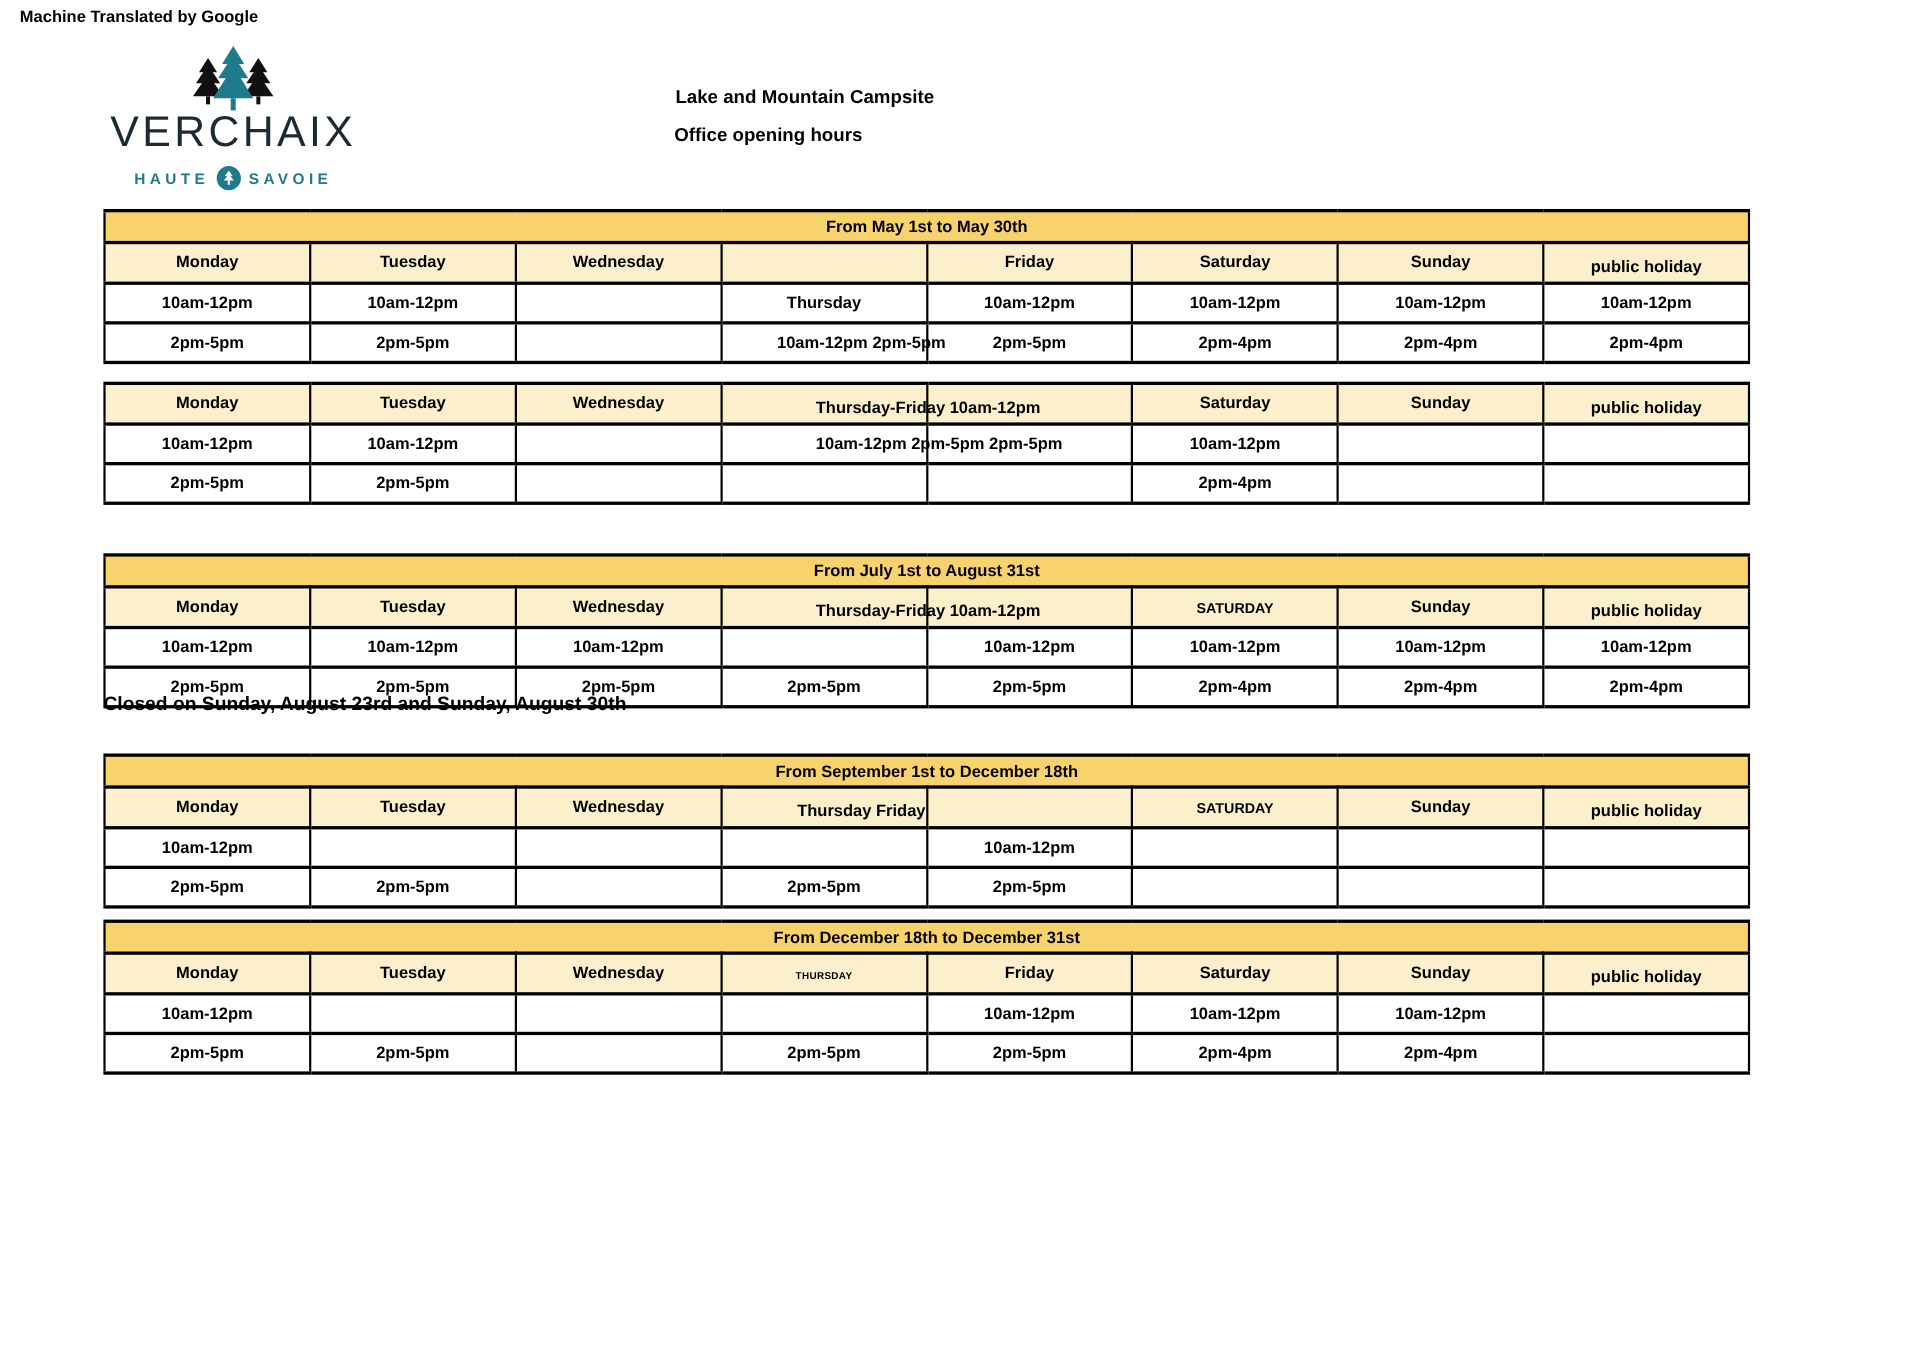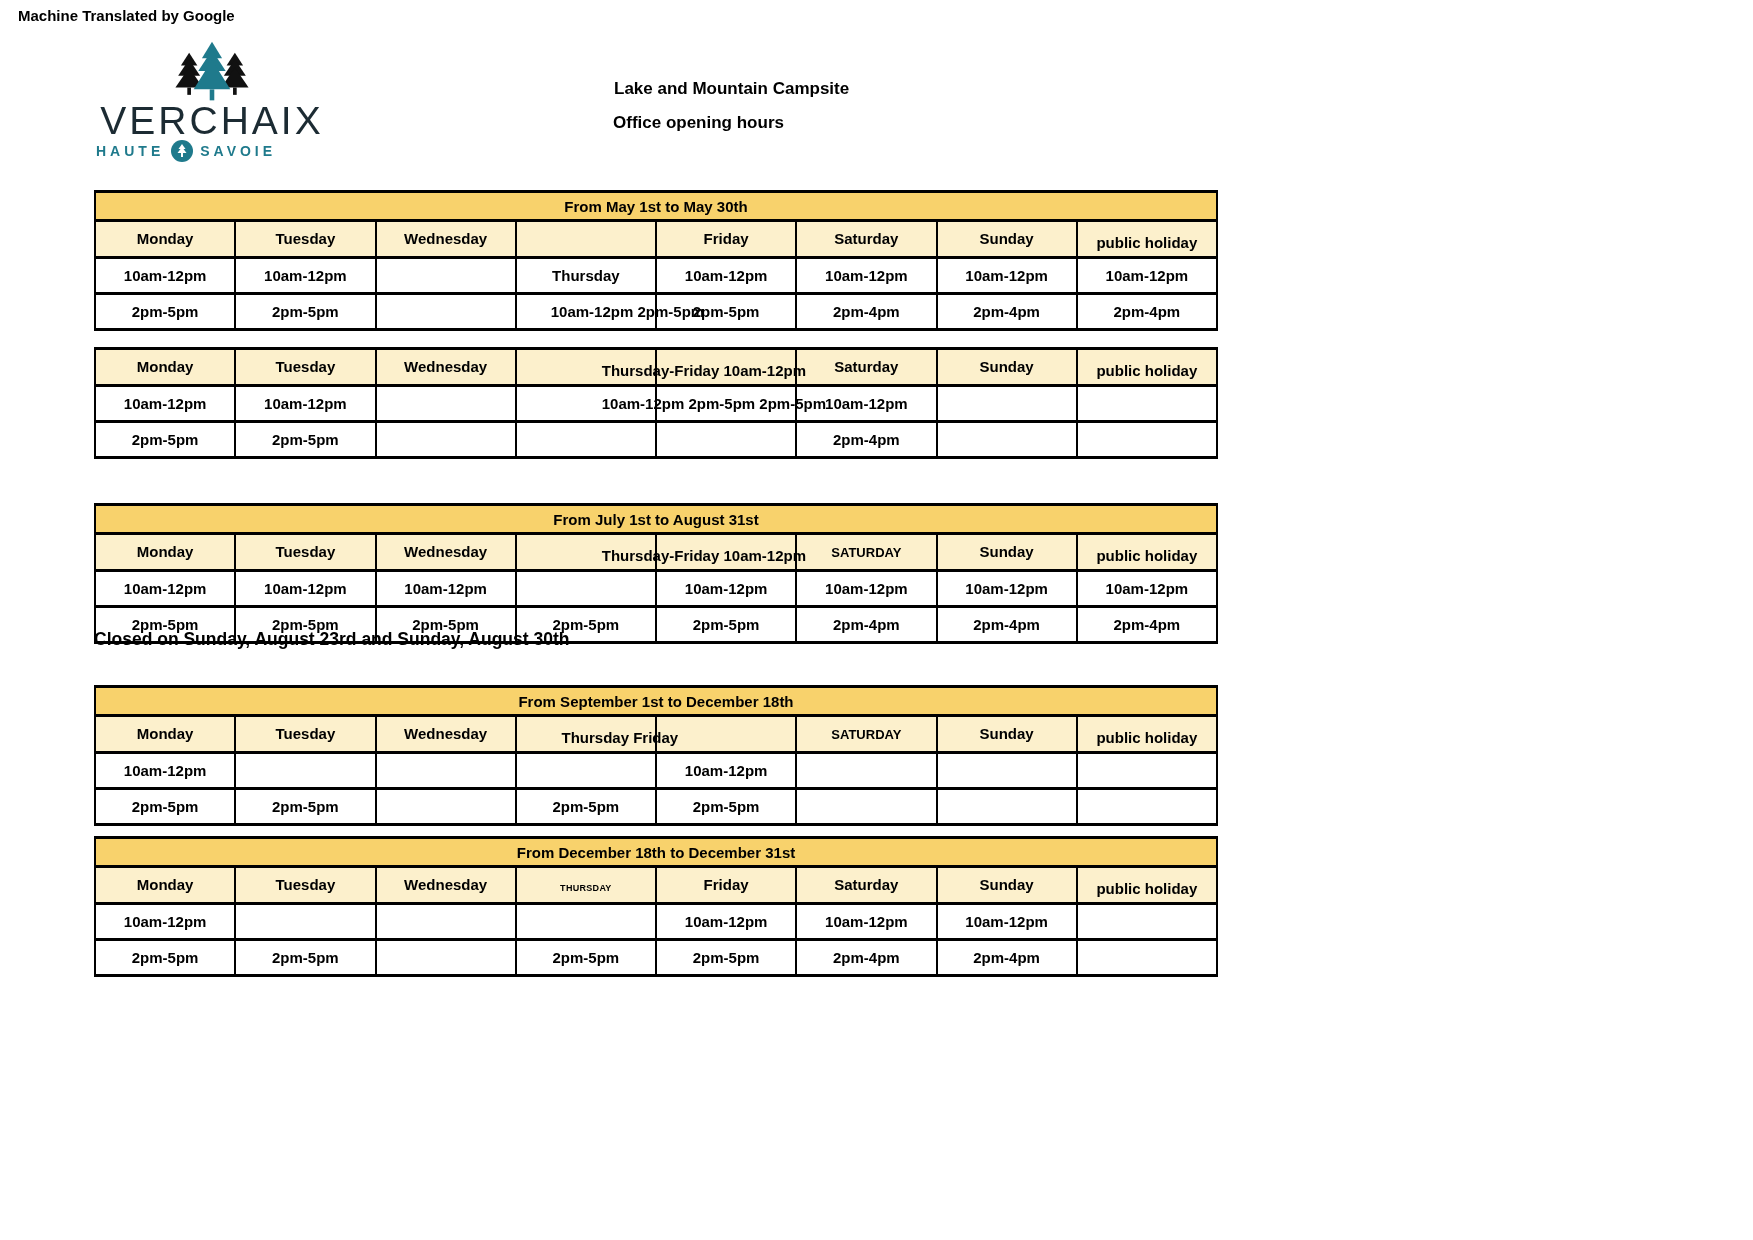--- a/index.html
+++ b/index.html
@@ -12,30 +12,30 @@
   body{
     width:1753px;height:1240px;background:#ffffff;position:relative;
     font-family:"Liberation Sans",sans-serif;color:#000;
     overflow:hidden;
   }
   .machine{position:absolute;left:18px;top:7px;font-size:15px;font-weight:700;}
   
   .logo{position:absolute;left:96px;top:40px;width:232px;text-align:center;}
   .logo .trees{width:100px;height:64px;display:block;margin:0 auto;}
   .logo-name{font-size:39px;letter-spacing:3px;color:var(--dark);font-weight:400;line-height:1;margin-top:-3px;}
-  .logo-sub{display:flex;align-items:center;gap:7px;margin-top:0;
+  .logo-sub{display:flex;align-items:center;justify-content:center;gap:7px;margin-top:11px;
     color:var(--teal);font-weight:700;font-size:14px;letter-spacing:4px;}
   .badge{width:22px;height:22px;border-radius:50%;background:var(--teal);display:inline-flex;
     align-items:center;justify-content:center;flex:0 0 auto;}
   .badge svg{width:12px;height:14px;}
   
   .doc-title{position:absolute;left:614px;top:79px;font-size:17px;font-weight:bold;}
   .doc-sub{position:absolute;left:613px;top:113px;font-size:17px;font-weight:bold;}
   
-  table.sched{position:absolute;left:94px;width:1124px;border-collapse:collapse;table-layout:fixed;}
+  table.sched{position:absolute;left:94px;width:1497px;border-collapse:collapse;table-layout:fixed;}
   .tpos0{top:190px}.tpos1{top:347px}.tpos2{top:503px}.tpos3{top:685px}.tpos4{top:836px}
   table.sched td{
     border:solid #000;border-width:3px 2px;text-align:center;
     font-weight:bold;font-size:15px;padding:0;overflow:visible;
   }
   td.ttl{height:26px;background:var(--gold);font-size:17px;}
   td.hd{height:34px;background:var(--cream);}
   td.cel{height:33px;background:#fff;}
   .ct{display:inline-block;white-space:nowrap;position:relative;line-height:1.1;}
   .shift-sm{left:34px;}

